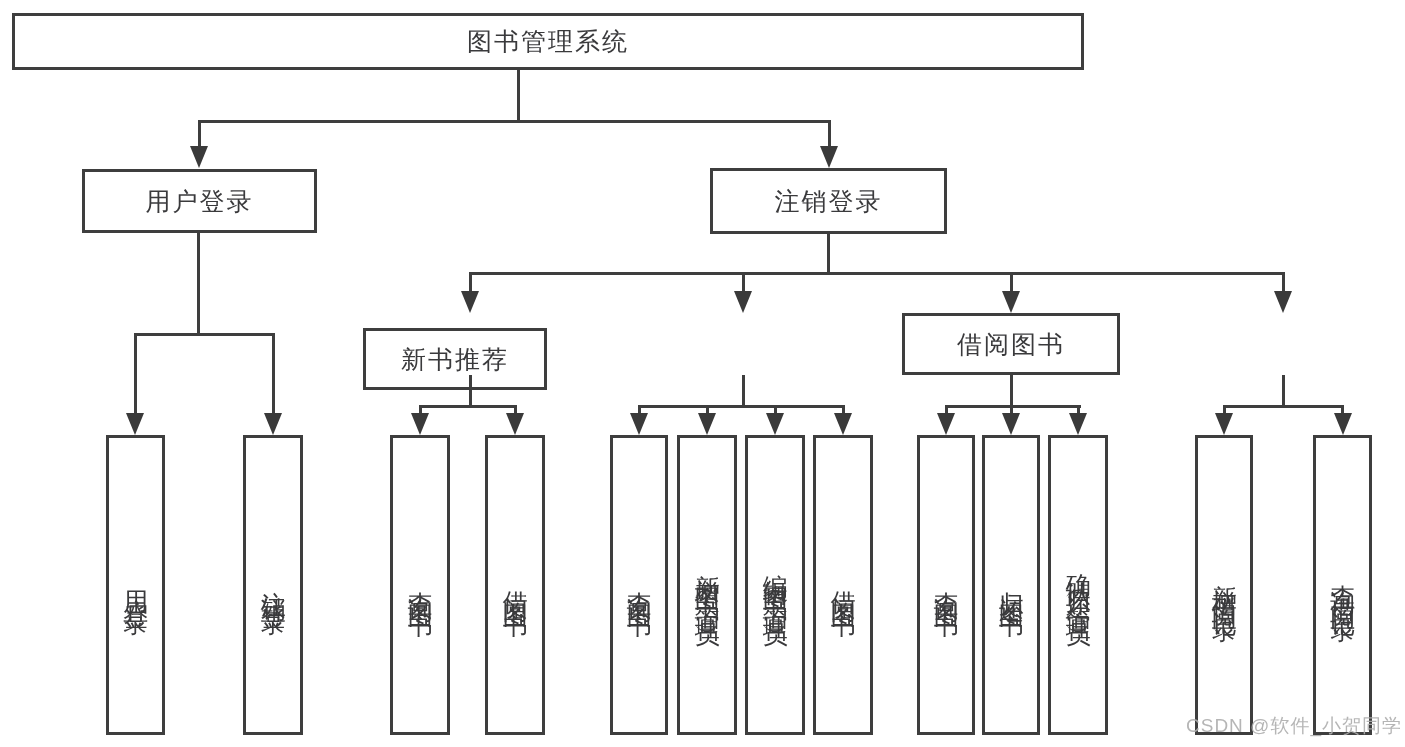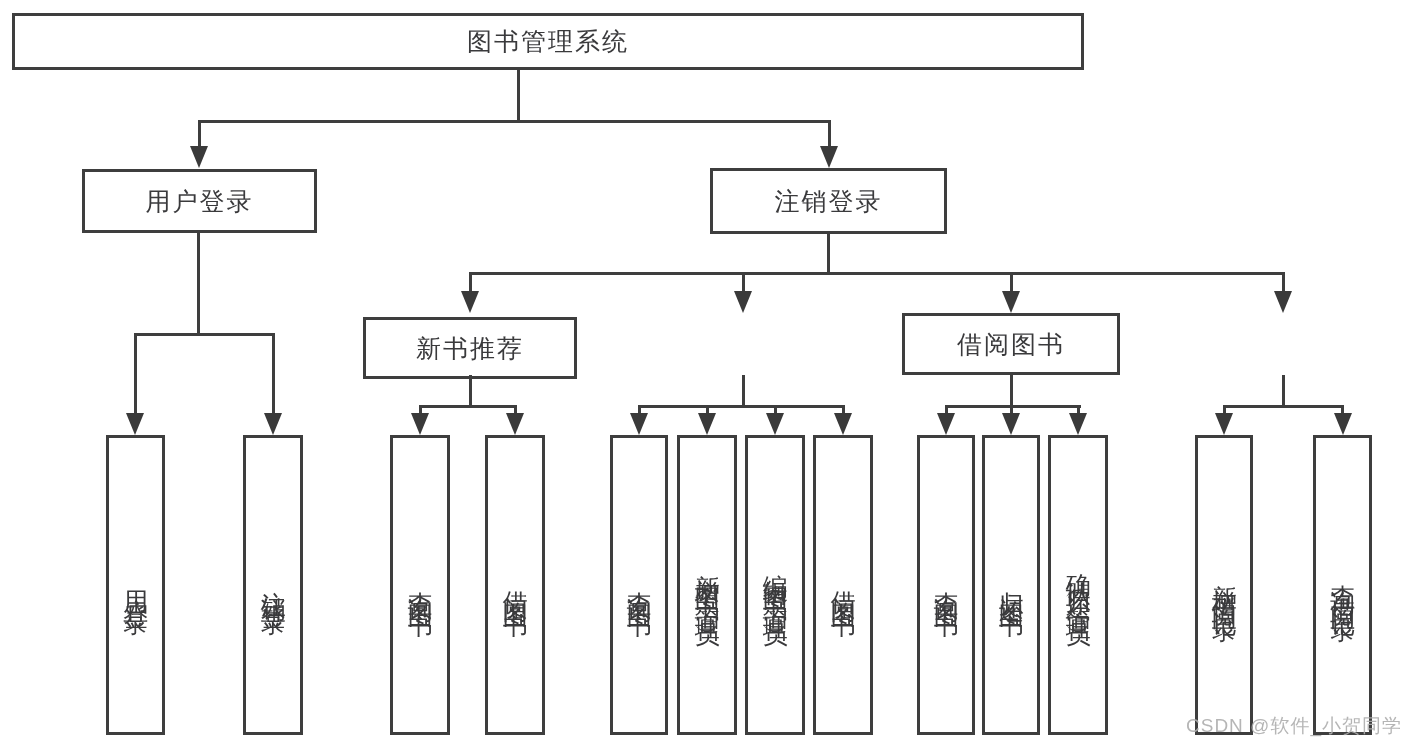--- a/index.html
+++ b/index.html
@@ -34,21 +34,21 @@
     font-size: 25px;
     letter-spacing: 7px;
     line-height: 1.1;
     white-space: nowrap;
     color: #3a3a3c;
   }
   
   #b-root            { left: 12px;   top: 13px;  width: 1072px; height: 57px; }
   #b-user-login      { left: 82px;   top: 169px; width: 235px;  height: 64px; }
   #b-book-mgmt       { left: 710px;  top: 168px; width: 237px;  height: 66px; }
-  #b-new-book        { left: 363px;  top: 317px; width: 214px;  height: 62px; }
+  #b-new-book        { left: 363px;  top: 328px; width: 184px;  height: 62px; }
   #b-book-borrow     { left: 632px;  top: 313px; width: 223px;  height: 62px; }
   #b-current-borrow  { left: 902px;  top: 313px; width: 218px;  height: 62px; }
   #b-borrow-records  { left: 1176px; top: 313px; width: 214px;  height: 62px; }
   .leaf { top: 435px; height: 300px; }
   #l-a1 { left: 106px;  width: 59px; }
   #l-a2 { left: 243px;  width: 60px; }
   #l-b1 { left: 390px;  width: 60px; }
   #l-b2 { left: 485px;  width: 60px; }
   #l-c1 { left: 610px;  width: 58px; }
   #l-c2 { left: 677px;  width: 60px; }

